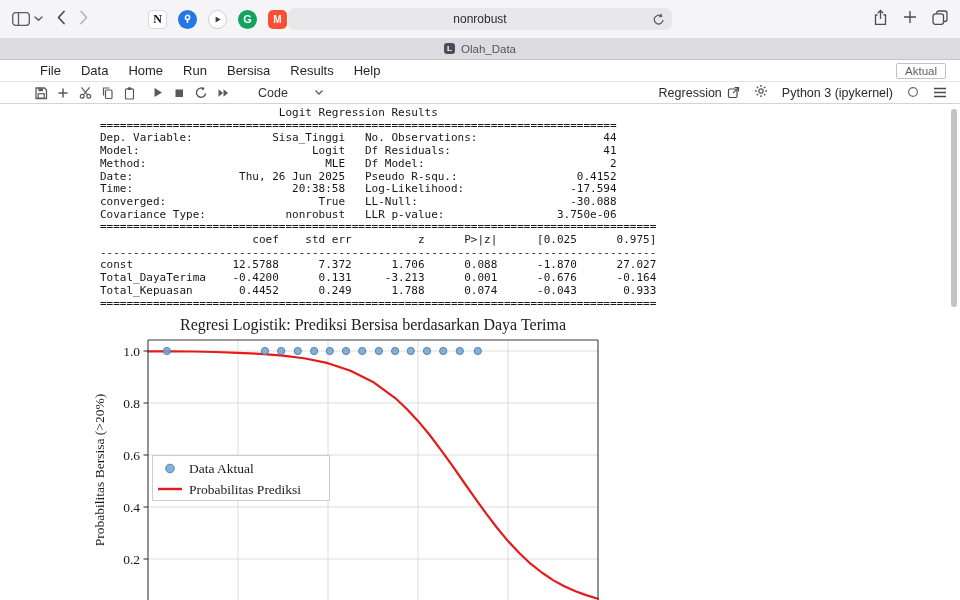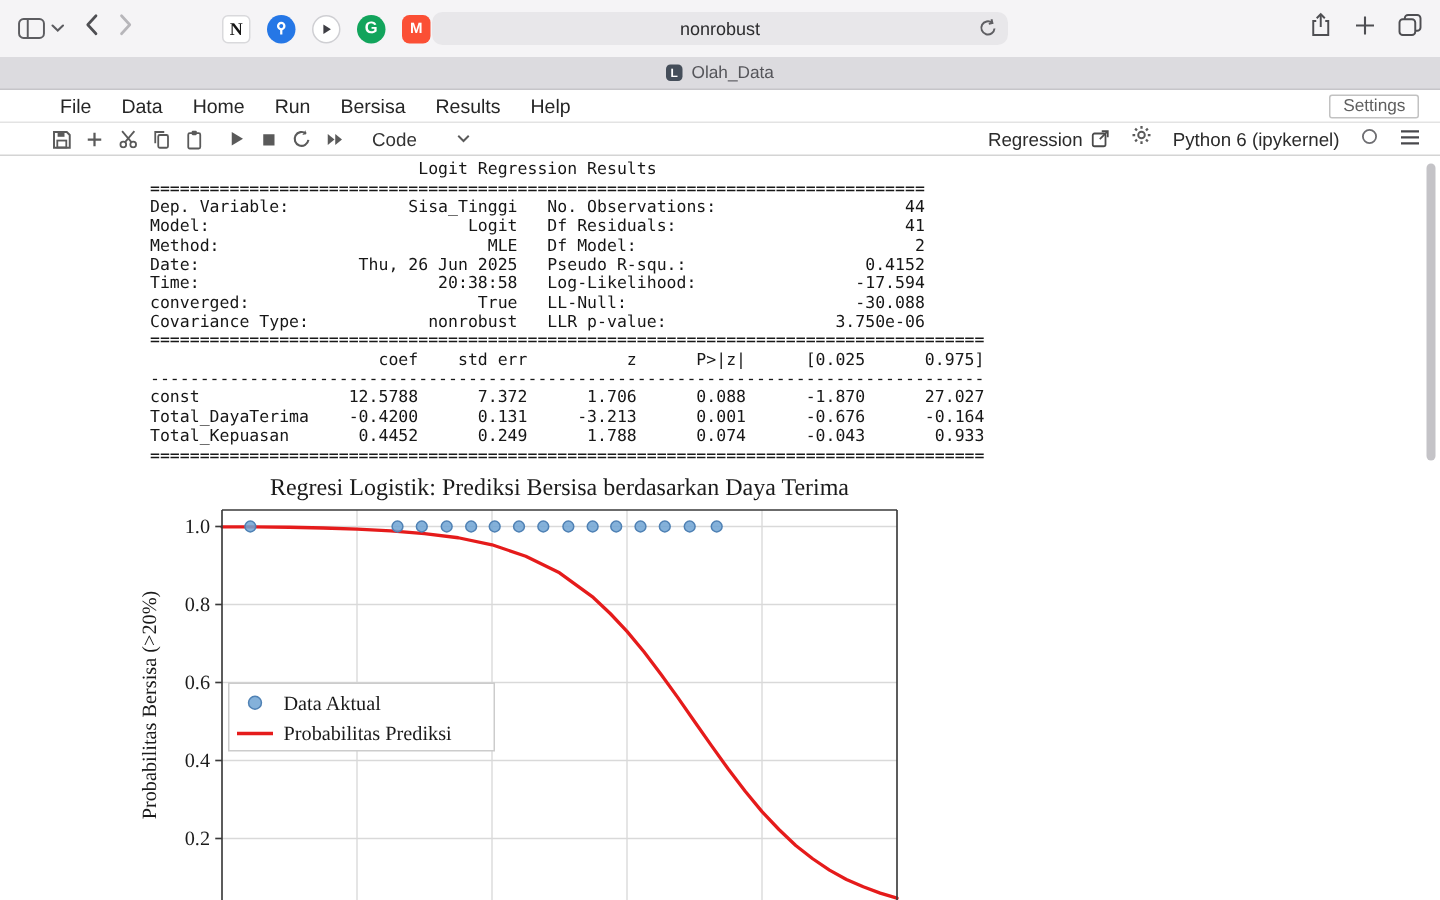--- a/index.html
+++ b/index.html
@@ -42,21 +42,21 @@
   .menu-item:first-of-type{margin-left:30px;}
   .trusted{margin-left:auto;margin-right:14px;font-size:11.5px;color:#5f5f5f;
     border:1px solid #c2c2c2;border-radius:2px;padding:1px 8px;background:#fff;}
 
   
   .nb-toolbar{position:absolute;top:82px;left:0;right:0;height:22px;background:#fff;
     border-bottom:1px solid #d4d4d4;box-sizing:border-box;display:flex;align-items:center;}
   .tb-btn{width:22px;height:20px;display:flex;align-items:center;justify-content:center;}
   .tb-btn:first-of-type{margin-left:30px;}
   .tb-gap{width:6px;}
-  .cell-type{margin-left:14px;display:flex;align-items:center;font-size:12.5px;color:#333;}
+  .cell-type{margin-left:24px;display:flex;align-items:center;font-size:12.5px;color:#333;}
   .cell-type .chev{margin-left:26px;display:flex;}
   .tb-right{margin-left:auto;margin-right:13px;display:flex;align-items:center;gap:14px;}
   .jl-link{display:flex;align-items:center;gap:5px;font-size:12.5px;color:#2b2b2b;}
   .kernel-name{font-size:12.5px;color:#2b2b2b;}
 
   
   .content{position:absolute;top:104px;left:0;right:0;bottom:0;background:#fff;overflow:hidden;}
   pre.summary{position:absolute;left:100px;top:3px;margin:0;
     font-family:"DejaVu Sans Mono","Liberation Mono",monospace;
     font-size:11px;line-height:12.7px;color:#171717;white-space:pre;}
@@ -151,21 +151,21 @@
   </div>
 
   <div class="menubar">
     <span class="menu-item">File</span>
     <span class="menu-item">Data</span>
     <span class="menu-item">Home</span>
     <span class="menu-item">Run</span>
     <span class="menu-item">Bersisa</span>
     <span class="menu-item">Results</span>
     <span class="menu-item">Help</span>
-    <span class="trusted">Settings</span>
+    <span class="trusted">Aktual</span>
   </div>
 
   <div class="nb-toolbar">
     <span class="tb-btn">
       <svg width="14" height="14">
           <path d="M2 2 H10.5 L12.5 4 V12.5 H2 Z" fill="none" stroke="#5a5a5a" stroke-width="1.3"></path>
           <rect x="4.4" y="2.4" width="4.6" height="2.8" fill="#5a5a5a"></rect>
           <rect x="4.2" y="7.7" width="6" height="4.6" fill="none" stroke="#5a5a5a" stroke-width="1.2"></rect>
         </svg>
     </span>
@@ -243,21 +243,21 @@
               <line x1="9.97" y1="9.97" x2="11.24" y2="11.24"></line>
               <line x1="7" y1="11.2" x2="7" y2="13"></line>
               <line x1="4.03" y1="9.97" x2="2.76" y2="11.24"></line>
               <line x1="2.8" y1="7" x2="1" y2="7"></line>
               <line x1="4.03" y1="4.03" x2="2.76" y2="2.76"></line>
               <line x1="7" y1="2.8" x2="7" y2="1"></line>
               <line x1="9.97" y1="4.03" x2="11.24" y2="2.76"></line>
             </g>
           </svg>
       </span>
-      <span class="kernel-name">Python 6 (ipykernel)</span>
+      <span class="kernel-name">Python 3 (ipykernel)</span>
       <span>
         <svg width="12" height="12">
             <circle cx="6" cy="6" r="4.4" fill="none" stroke="#6e6e72" stroke-width="1.2"></circle>
           </svg>
       </span>
       <span>
         <svg width="14" height="11">
             <g stroke="#48484c" stroke-width="1.5">
               <line x1="1" y1="1.5" x2="13" y2="1.5"></line>
               <line x1="1" y1="5.5" x2="13" y2="5.5"></line>

